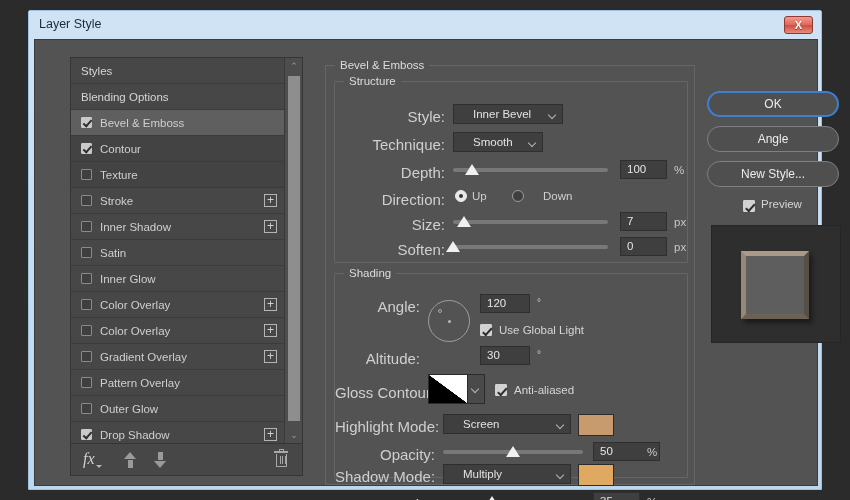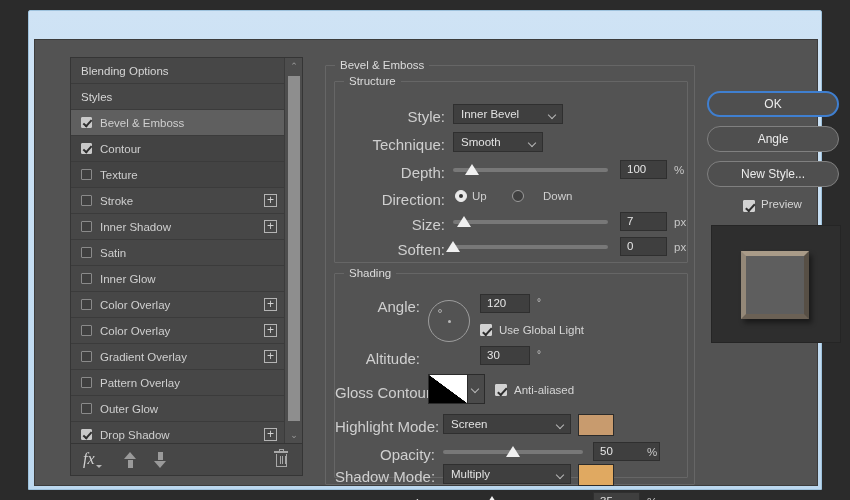--- a/index.html
+++ b/index.html
@@ -197,21 +197,21 @@
     white-space: nowrap;
   }
   .select {
     position: absolute;
     height: 20px;
     background: #3f3f3f;
     border: 1px solid #2f2f2f;
     color: #e2e2e2;
     font-size: 11.5px;
     line-height: 18px;
-    padding-left: 7px;
+    padding-left: 19px;
     cursor: pointer;
   }
   .select .chev {
     position: absolute; right: 7px; top: 7px;
     width: 6px; height: 6px;
     border-right: 1.4px solid #b7b7b7;
     border-bottom: 1.4px solid #b7b7b7;
     transform: rotate(45deg);
   }
   .numfield {
@@ -353,30 +353,36 @@
     border-right: 5px solid #574f45;
     border-bottom: 5px solid #6b6155;
     box-shadow: 3px 4px 5px rgba(0,0,0,.45);
   }
 </style>
 </head>
 <body>
 
 <div id="window">
 
+  <div id="titlebar">
+    <div id="title-text">Layer Style</div>
+    <div id="close-btn">
+      <span>X</span>
+    </div>
+  </div>
 
   <div id="dialog">
 
     <div id="styles-panel">
       <div id="styles-list">
           <div class="srow header">
+            <span class="lbl">Styles</span>
+          </div>
+          <div class="srow header">
             <span class="lbl">Blending Options</span>
-          </div>
-          <div class="srow header">
-            <span class="lbl">Styles</span>
           </div>
           <div class="srow selected">
             <span class="cb checked"></span>
             <span class="lbl">Bevel &amp; Emboss</span>
           </div>
           <div class="srow sub">
             <span class="cb checked"></span>
             <span class="lbl">Contour</span>
           </div>
           <div class="srow sub">

